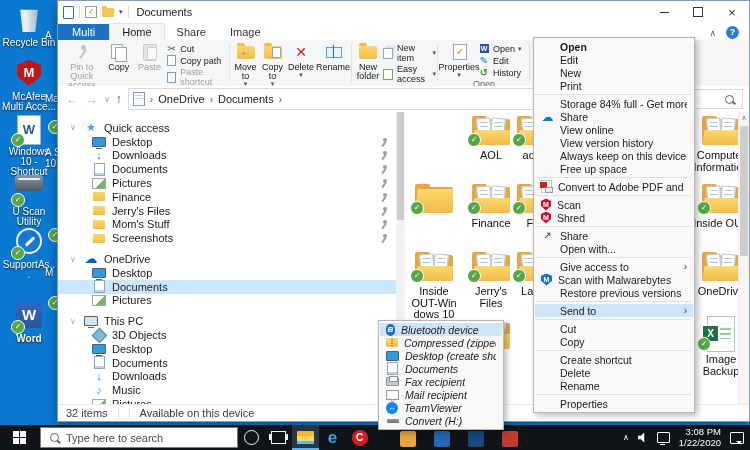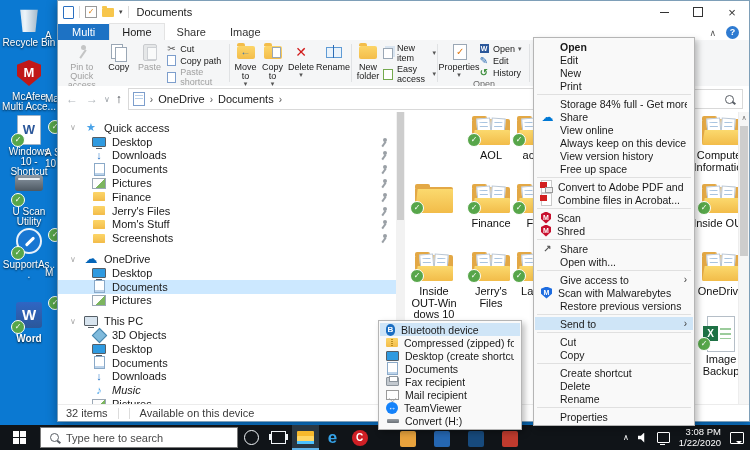--- a/index.html
+++ b/index.html
@@ -160,21 +160,21 @@
     background:repeating-linear-gradient(#9ccc9c 0 2px,transparent 2px 5px);}
   .fl-chk{left:-1px;bottom:1px;}
   .fl-lbl{margin-top:2px;font-size:11px;line-height:11.5px;text-align:center;color:#111;word-break:break-word;}
   
   #statusbar{position:absolute;left:0;right:0;bottom:0;height:17px;border-top:1px solid #ececec;display:flex;align-items:center;
     padding:0 8px;gap:10px;box-sizing:border-box;background:#fff;font-size:11px;color:#3b3b3b;}
   .st-sep{width:1px;height:11px;background:#dcdcdc;}
   
   .menu{position:absolute;background:#f9f9f9;border:1px solid #b5b5b5;box-shadow:3px 3px 6px rgba(0,0,0,.25);padding:2px 1px;box-sizing:border-box;}
   #ctxmenu{left:533px;top:37px;width:162px;z-index:100;}
-  #sendto{left:378px;top:320px;width:144px;z-index:110;}
+  #sendto{left:378px;top:320px;width:126px;z-index:110;font-style:italic;}
   .mi{height:13px;display:flex;align-items:center;padding:0 6px 0 6px;}
   .mi.hl{background:#cfe5f7;}
   .mi .mlbl{font-size:10.5px;white-space:nowrap;overflow:hidden;}
   .mi.bold .mlbl{font-weight:bold;}
   .mi .marrow{margin-left:auto;color:#3b3b3b;font-size:10px;}
   .msep{height:1px;background:#e0e0e0;margin:2px 2px;}
   .mico{width:13px;height:12px;margin-right:6px;flex:none;display:flex;align-items:center;justify-content:center;position:relative;}
   .mico.none{visibility:hidden;}
   .i-onedrive-cloud::before{content:"☁";color:#0078d4;font-size:12px;}
   .i-adobe-pdf,.i-adobe-pdf-mail,.i-adobe-combine{background:#fff;border:1px solid #c9c9c9;width:9px;height:11px;}
@@ -541,21 +541,21 @@
             <span class="lbl">Desktop</span>
           </div>
           <div class="srow" style="padding-left: 34px;">
             <span class="sic document"></span>
             <span class="lbl">Documents</span>
           </div>
           <div class="srow" style="padding-left: 34px;">
             <span class="sic download"></span>
             <span class="lbl">Downloads</span>
           </div>
-          <div class="srow" style="padding-left: 34px; font-style: italic;">
+          <div class="srow" style="padding-left: 34px;">
             <span class="sic music"></span>
             <span class="lbl">Music</span>
           </div>
           <div class="srow" style="padding-left: 34px;">
             <span class="sic picture"></span>
             <span class="lbl">Pictures</span>
           </div>
         </div>
       <div id="sb-scroll">
           <div id="sb-thumb"></div>
@@ -729,38 +729,34 @@
       <div class="mi">
         <span class="mico i-onedrive-cloud"></span>
         <span class="mlbl">Share</span>
       </div>
       <div class="mi">
         <span class="mico none"></span>
         <span class="mlbl">View online</span>
       </div>
       <div class="mi">
         <span class="mico none"></span>
+        <span class="mlbl">View version history</span>
+      </div>
+      <div class="mi">
+        <span class="mico none"></span>
         <span class="mlbl">Always keep on this device</span>
-      </div>
-      <div class="mi">
-        <span class="mico none"></span>
-        <span class="mlbl">View version history</span>
       </div>
       <div class="mi">
         <span class="mico none"></span>
         <span class="mlbl">Free up space</span>
       </div>
       <div class="msep"></div>
       <div class="mi">
         <span class="mico i-adobe-pdf-mail"></span>
         <span class="mlbl">Convert to Adobe PDF and EMail</span>
-      </div>
-      <div class="mi">
-        <span class="mico i-adobe-combine"></span>
-        <span class="mlbl">Combine files in Acrobat...</span>
       </div>
       <div class="msep"></div>
       <div class="mi">
         <span class="mico i-mcafee-shield"></span>
         <span class="mlbl">Scan</span>
       </div>
       <div class="mi">
         <span class="mico i-mcafee-shield"></span>
         <span class="mlbl">Shred</span>
       </div>

